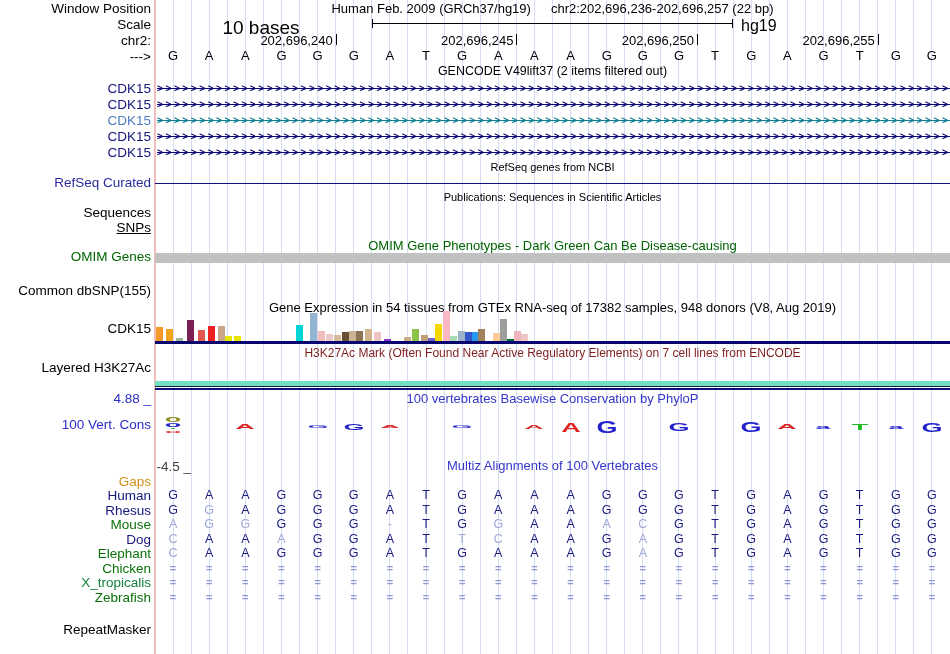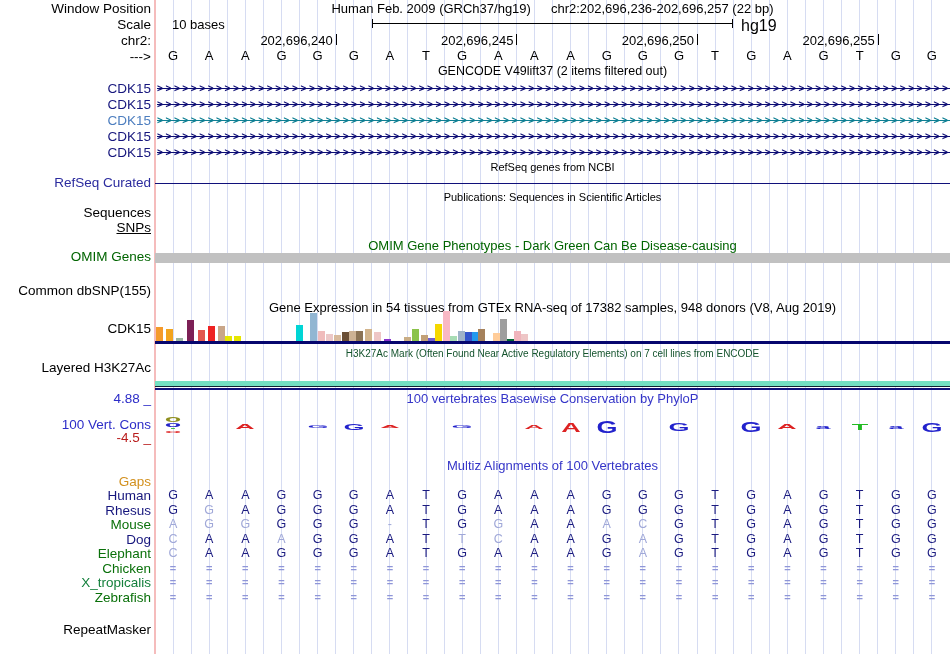--- a/index.html
+++ b/index.html
@@ -7,21 +7,21 @@
            font-family:"Liberation Sans",sans-serif;color:#000;}
   .track-area{position:absolute;left:155px;top:0;width:795px;height:654px;}
   .gridline{position:absolute;top:0;bottom:0;width:1px;background:#d6dcf2;}
   .pink-line{position:absolute;left:154px;top:0;bottom:0;width:1.5px;background:#f5bcbc;}
   .gutter-label{position:absolute;left:0;width:151px;text-align:right;font-size:13.5px;
                 line-height:14px;white-space:nowrap;}
   .hdr{position:absolute;left:0;width:795px;text-align:center;white-space:nowrap;line-height:13px;}
   .cell{position:absolute;text-align:center;line-height:14px;}
   .title-row{position:absolute;top:1px;left:0;width:795px;text-align:center;font-size:13px;white-space:nowrap;}
   .title-gap{display:inline-block;width:20px;}
-  .scale-text{position:absolute;left:0;top:17px;width:212px;text-align:left;font-size:13px;padding-left:17px;}
+  .scale-text{position:absolute;left:0;top:17px;width:212px;text-align:center;font-size:19px;}
   .scale-bar{position:absolute;left:217px;top:19px;width:359px;height:9px;
              border-left:1px solid #000;border-right:1px solid #000;
              background:linear-gradient(to bottom,transparent 4px,#000 4px,#000 5px,transparent 5px);}
   .genome-label{position:absolute;left:586px;top:17px;font-size:16px;}
   .ruler-num{position:absolute;text-align:right;font-size:13px;width:84px;top:33px;}
   .ruler-tick{position:absolute;width:1px;height:11px;background:#000;top:34px;}
   .arrow-row{position:absolute;left:2px;right:0;height:15px;overflow:hidden;}
   .arrow-line{position:absolute;left:0;right:0;top:7px;height:1.2px;}
   .arrow-glyphs{position:absolute;left:0;top:0;font-size:10px;font-weight:bold;
                 letter-spacing:2.6px;line-height:15px;white-space:nowrap;}
@@ -84,21 +84,21 @@
       <span>Human Feb. 2009 (GRCh37/hg19)</span><span class="title-gap"></span><span>chr2:202,696,236-202,696,257 (22 bp)</span>
     </div>
     <div class="scale-text">10 bases</div>
     <div class="scale-bar"></div>
     <div class="genome-label">hg19</div>
   <div class="hdr" style="top: 65px; color: rgb(0, 0, 0); font-size: 12.5px;">GENCODE V49lift37 (2 items filtered out)</div>
       <div class="hdr" style="top: 161px; color: rgb(0, 0, 0); font-size: 11px;">RefSeq genes from NCBI</div>
       <div class="hdr" style="top: 191px; color: rgb(0, 0, 0); font-size: 11px;">Publications: Sequences in Scientific Articles</div>
       <div class="hdr" style="top: 239px; color: rgb(0, 100, 0); font-size: 13px;">OMIM Gene Phenotypes - Dark Green Can Be Disease-causing</div>
       <div class="hdr" style="top: 301px; color: rgb(0, 0, 0); font-size: 13px;">Gene Expression in 54 tissues from GTEx RNA-seq of 17382 samples, 948 donors (V8, Aug 2019)</div>
-      <div class="hdr" style="top: 347px; color: #14532d; font-size: 10px;">H3K27Ac Mark (Often Found Near Active Regulatory Elements) on 7 cell lines from ENCODE</div>
+      <div class="hdr" style="top: 347px; color: #7f1d1d; font-size: 12px;">H3K27Ac Mark (Often Found Near Active Regulatory Elements) on 7 cell lines from ENCODE</div>
       <div class="hdr" style="top: 392px; color: rgb(53, 53, 200); font-size: 13px;">100 vertebrates Basewise Conservation by PhyloP</div>
       <div class="hdr" style="top: 459px; color: rgb(53, 53, 200); font-size: 13px;">Multiz Alignments of 100 Vertebrates</div>
       <div class="ruler-num" style="left: 93.6818px;">202,696,240</div>
       <div class="ruler-tick" style="left: 180.682px;"></div>
       <div class="ruler-num" style="left: 274.364px;">202,696,245</div>
       <div class="ruler-tick" style="left: 361.364px;"></div>
       <div class="ruler-num" style="left: 455.045px;">202,696,250</div>
       <div class="ruler-tick" style="left: 542.045px;"></div>
       <div class="ruler-num" style="left: 635.727px;">202,696,255</div>
       <div class="ruler-tick" style="left: 722.727px;"></div>
@@ -390,21 +390,21 @@
       <div class="gutter-label" style="top: 50px; color: rgb(0, 0, 0);">---&gt;</div>
       <div class="gutter-label" style="top: 176px; color: rgb(43, 43, 158);">RefSeq Curated</div>
       <div class="gutter-label" style="top: 206px; color: rgb(0, 0, 0);">Sequences</div>
       <div class="gutter-label" style="top: 221px; color: rgb(0, 0, 0); text-decoration: underline;">SNPs</div>
       <div class="gutter-label" style="top: 250px; color: rgb(0, 100, 0);">OMIM Genes</div>
       <div class="gutter-label" style="top: 284px; color: rgb(0, 0, 0);">Common dbSNP(155)</div>
       <div class="gutter-label" style="top: 322px; color: rgb(0, 0, 0);">CDK15</div>
       <div class="gutter-label" style="top: 361px; color: rgb(0, 0, 0);">Layered H3K27Ac</div>
       <div class="gutter-label" style="top: 392px; color: rgb(45, 45, 200);">4.88 _</div>
       <div class="gutter-label" style="top: 418px; color: rgb(45, 45, 200);">100 Vert. Cons</div>
-      <div class="gutter-label" style="top: 431px; color: #b91c1c;">-4.5 _</div>
+      <div class="gutter-label" style="top: 460px; color: #404040; margin-left: 40px;">-4.5 _</div>
       <div class="gutter-label" style="top: 623px; color: rgb(0, 0, 0);">RepeatMasker</div>
       <div class="gutter-label" style="top: 82px; color: rgb(22, 22, 125);">CDK15</div>
       <div class="gutter-label" style="top: 98px; color: rgb(22, 22, 125);">CDK15</div>
       <div class="gutter-label" style="top: 114px; color: rgb(77, 126, 191);">CDK15</div>
       <div class="gutter-label" style="top: 130px; color: rgb(22, 22, 125);">CDK15</div>
       <div class="gutter-label" style="top: 146px; color: rgb(22, 22, 125);">CDK15</div>
       <div class="gutter-label" style="top: 475px; color: rgb(210, 144, 30);">Gaps</div>
       <div class="gutter-label" style="top: 489px; color: rgb(22, 22, 125);">Human</div>
       <div class="gutter-label" style="top: 504px; color: rgb(22, 22, 125);">Rhesus</div>
       <div class="gutter-label" style="top: 518px; color: rgb(10, 112, 10);">Mouse</div>

